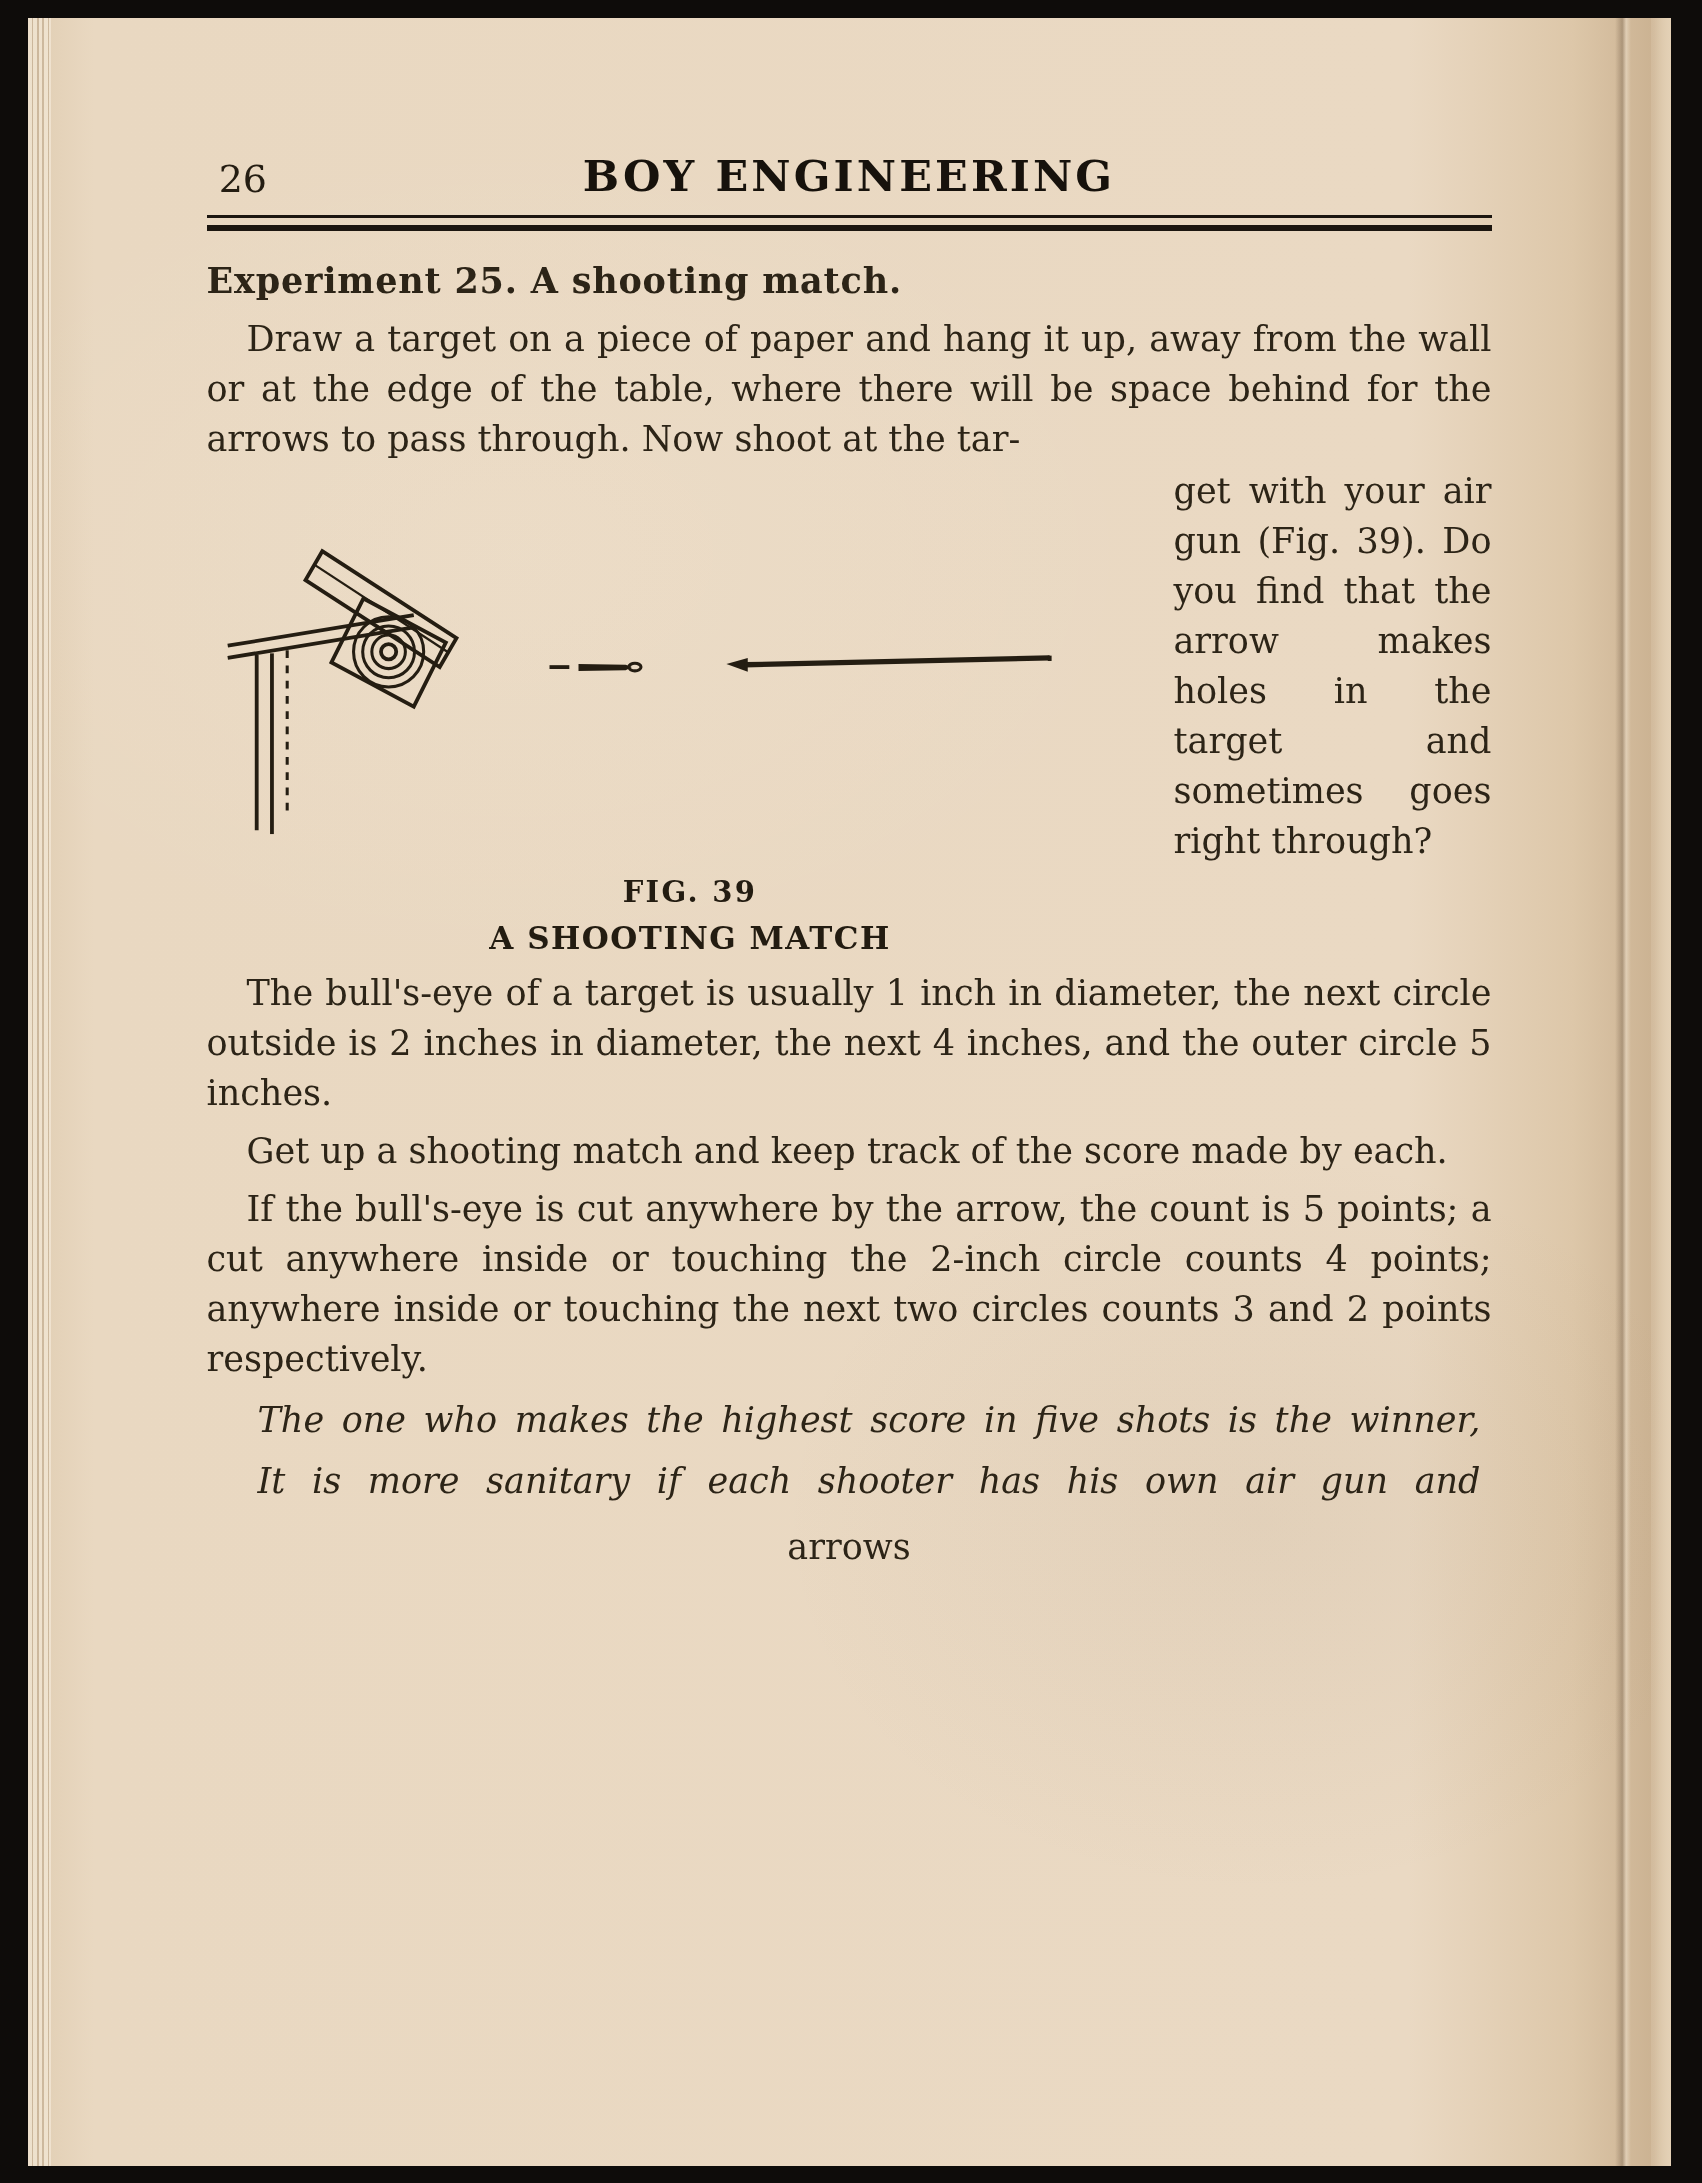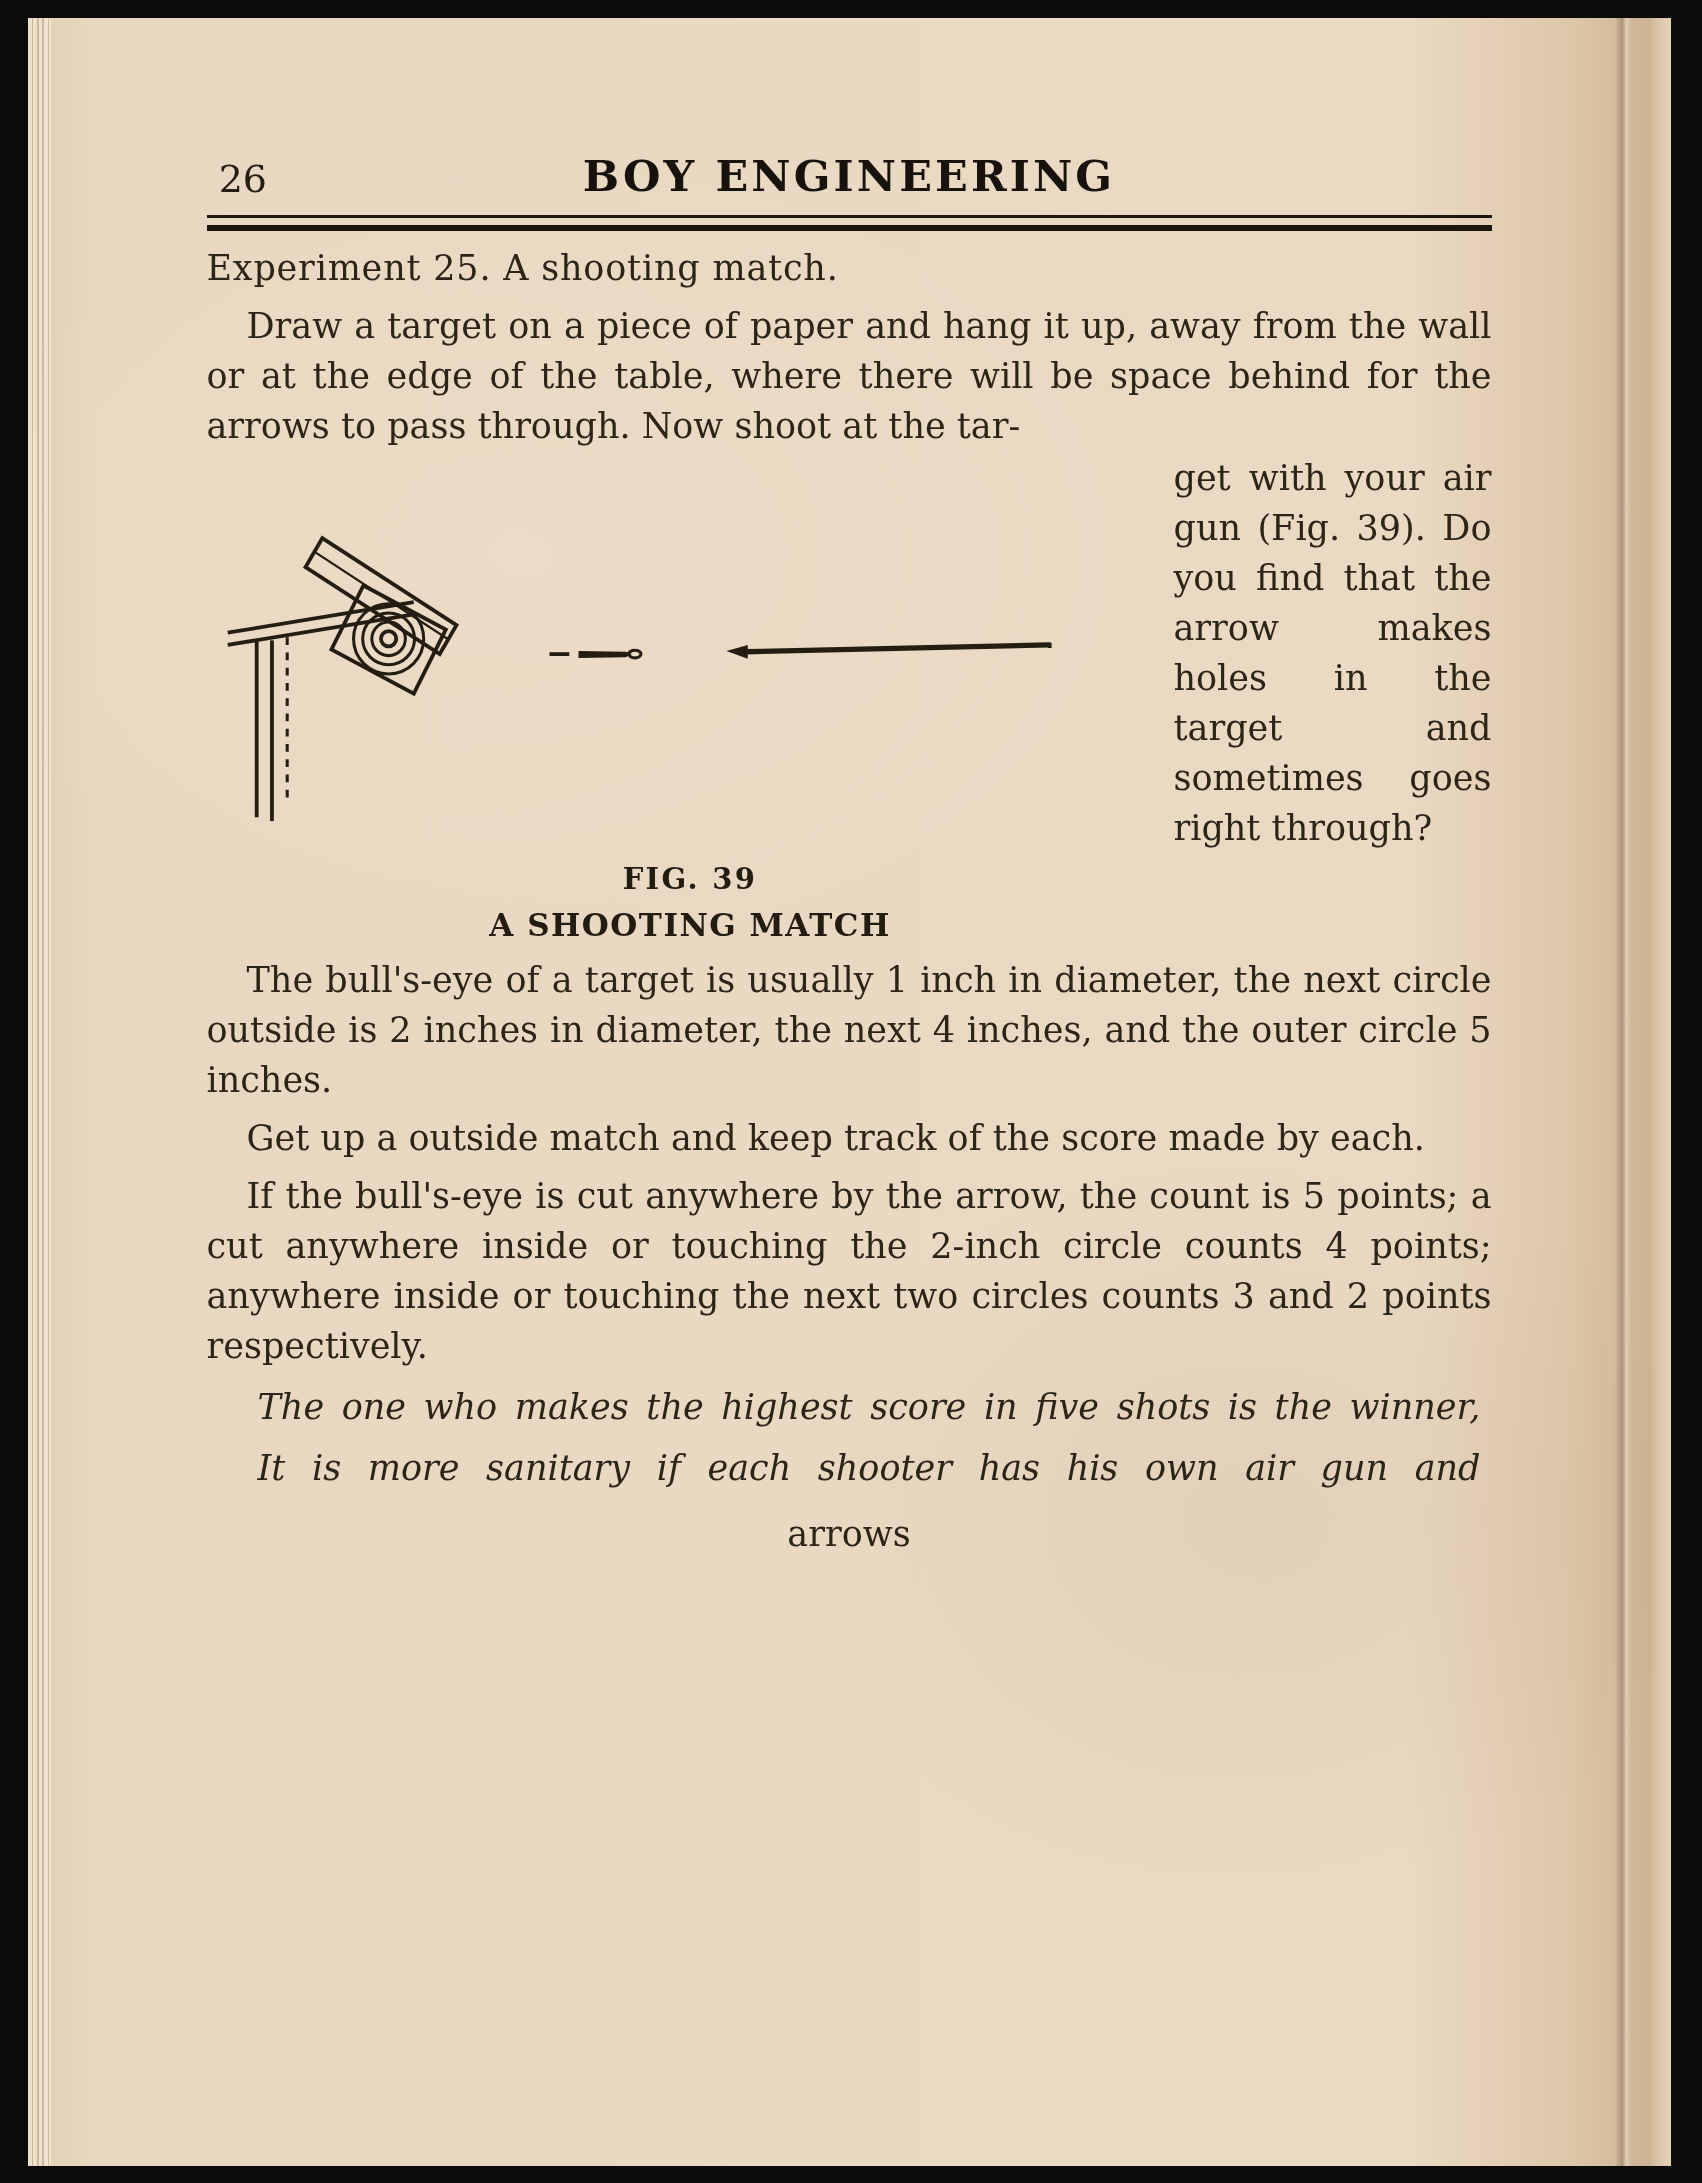--- a/index.html
+++ b/index.html
@@ -56,21 +56,21 @@
   .fig-caption{
     text-align:center;font-weight:bold;font-size:31px;letter-spacing:1.5px;
     margin-top:3.1px;color:#231c11;
   }
   .para{
     text-align:justify;text-indent:40px;margin:0;
   }
   .mt{margin-top:7.6px;}
   .p1{margin-top:44px;}
   .exp-head{
-    font-weight:normal;text-indent:0;margin-top:12px;text-align:left;
+    font-weight:bold;text-indent:0;margin-top:25px;text-align:left;
     letter-spacing:0.8px;
   }
   .wrap-section{display:flex;align-items:flex-start;}
   .fig39-block{width:967px;flex:none;padding-top:61px;}
   .fig39-svg{display:block;margin-left:7.6px;}
   .narrow-col{flex:1;text-align:justify;margin-top:1.5px;}
   .force-justify{
     text-align:justify;
     text-align-last:justify;
     text-indent:40px;margin:11px;font-style:italic;
@@ -131,21 +131,21 @@
           <line class="ink" x1="1096" y1="171" x2="1096" y2="178" stroke-width="5"></line>
         </svg>
         <div class="fig-label">FIG.  39</div>
         <div class="fig-caption">A SHOOTING MATCH</div>
       </div>
       <div class="narrow-col">get with your air gun (Fig. 39).  Do you find that the arrow makes holes in the target and sometimes goes right through?</div>
     </div>
 
     <p class="para mt">The bull's-eye of a target is usually 1 inch in diameter, the next circle outside is 2 inches in diameter, the next 4 inches, and the outer circle 5 inches.</p>
 
-    <p class="para mt">Get up a outside match and keep track of the score made by each.</p>
+    <p class="para mt">Get up a shooting match and keep track of the score made by each.</p>
 
     <p class="para mt">If the bull's-eye is cut anywhere by the arrow, the count is 5 points; a cut anywhere inside or touching the 2-inch circle counts 4 points; anywhere inside or touching the next two circles counts 3 and 2 points respectively.</p>
 
     <p class="force-justify mt">The one who makes the highest score in five shots is the winner,</p>
 
     <p class="force-justify mt">It is more sanitary if each shooter has his own air gun and</p>
     <p class="last-word">arrows</p>
 
   </div>
 </div>

